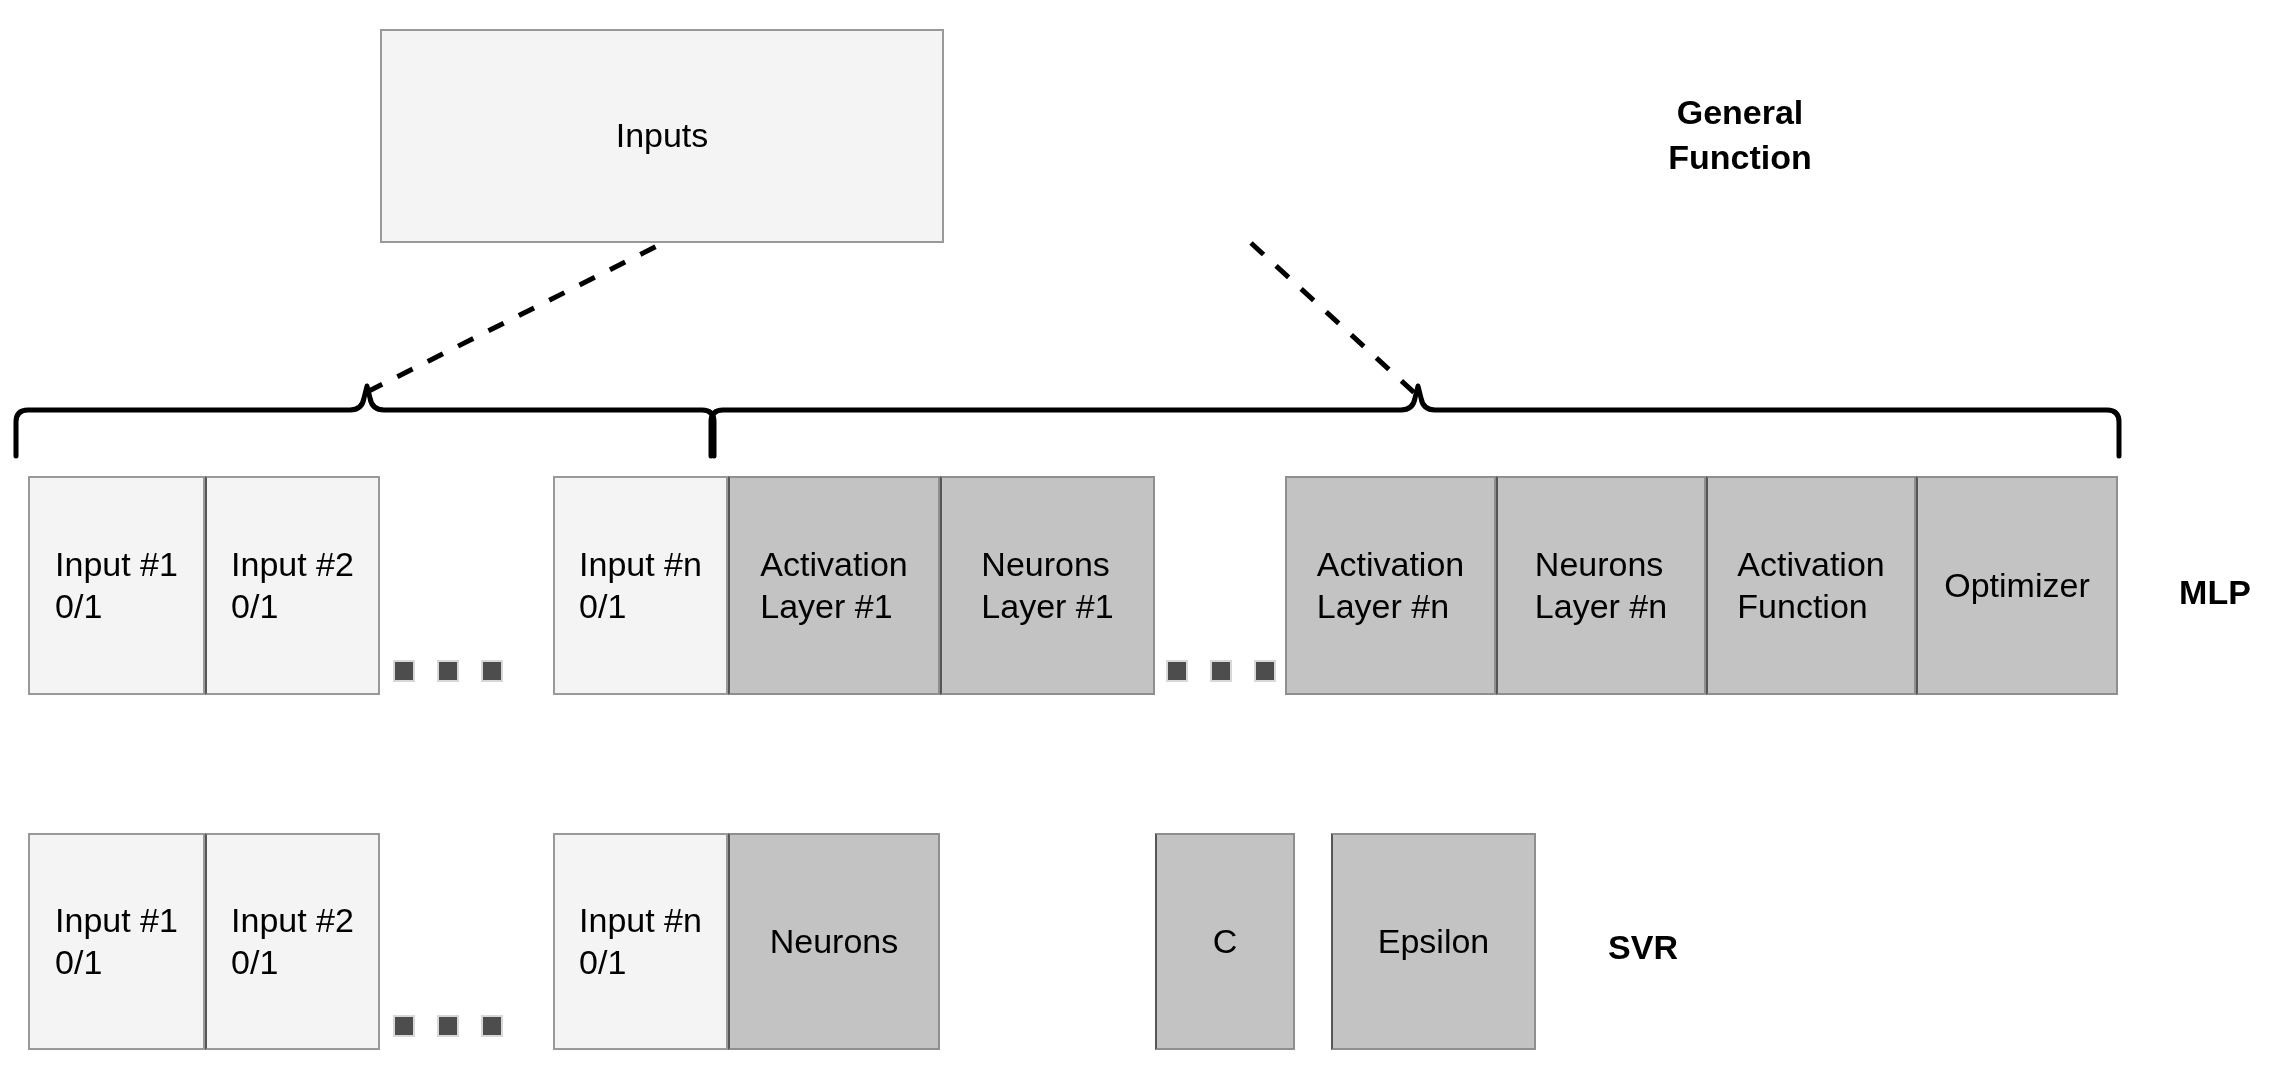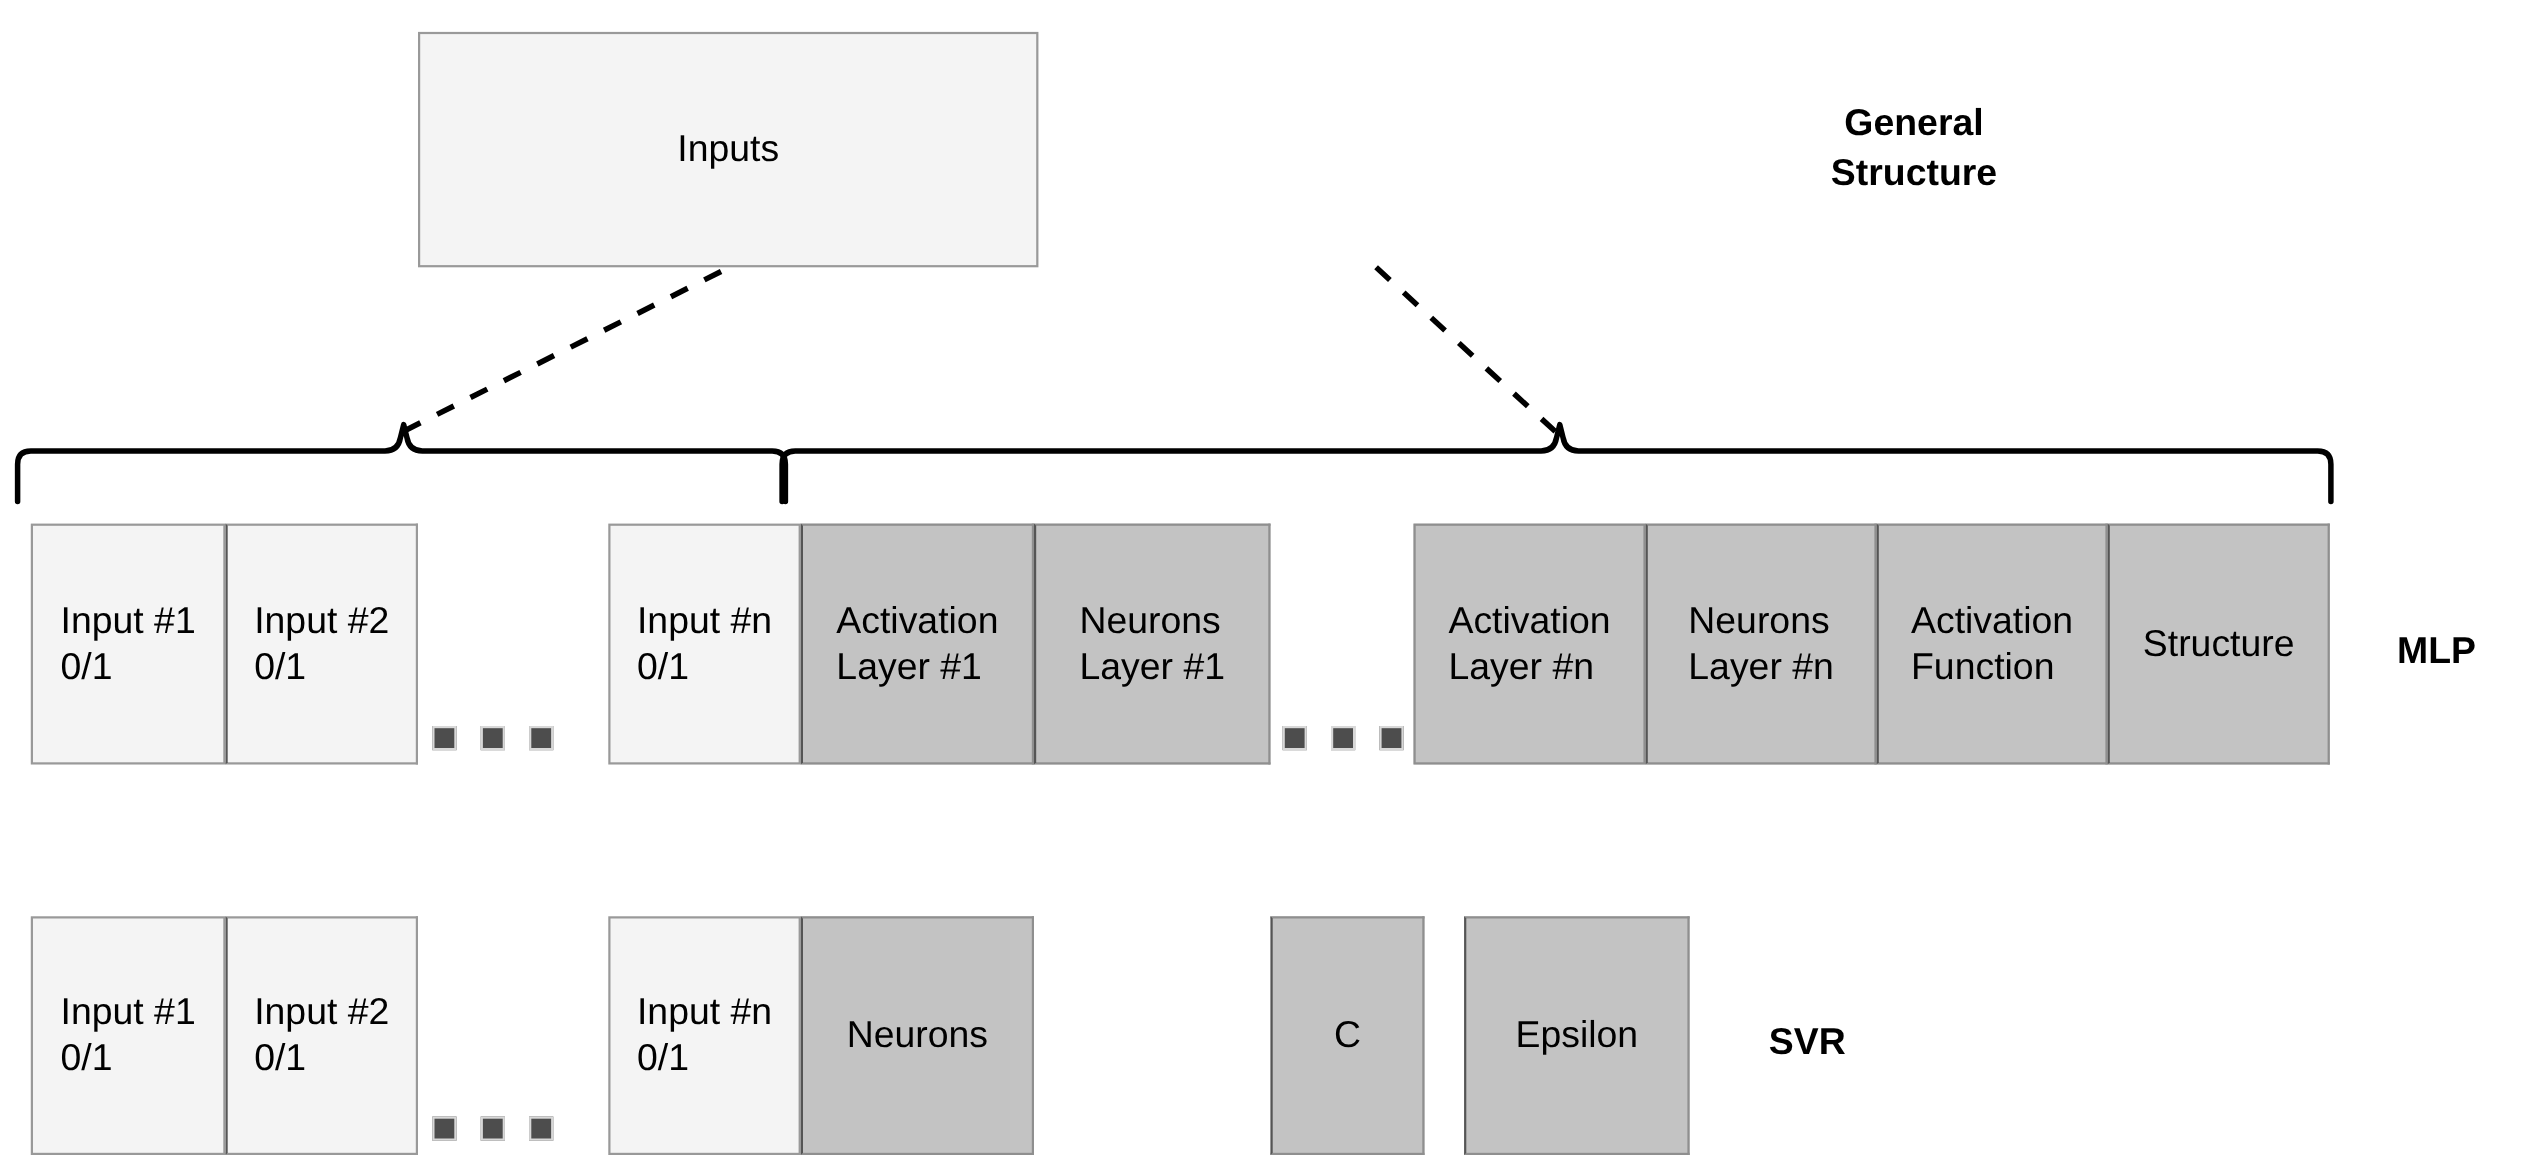--- a/index.html
+++ b/index.html
@@ -64,21 +64,21 @@
 </style>
 </head>
 <body>
 
 <div id="canvas">
 
   <div class="box light" style="left:380px; top:29px; width:564px; height:214px;">Inputs</div>
 
 
   <div class="side-label" style="left:1620px; top:90px; width:240px;">General
-Structure</div>
+Function</div>
 
   <svg class="dash-svg" style="left:0px; top:0px; width:2295px; height:1066px;">
     <line x1="367" y1="392" x2="663" y2="243" stroke="#000000" stroke-width="5" stroke-dasharray="17 17"></line>
   </svg>
 
   <svg class="dash-svg" style="left:0px; top:0px; width:2295px; height:1066px;">
     <line x1="1251" y1="243" x2="1418" y2="396" stroke="#000000" stroke-width="5" stroke-dasharray="17 17"></line>
   </svg>
 
   <svg class="brace-svg" style="left:10px; top:380px; width:710px; height:80px;" viewBox="0 0 710 80">
@@ -114,21 +114,21 @@
     <span class="dot"></span>
     <span class="dot"></span>
   </div>
 
   <div class="box dark" style="left:1285px; top:476px; width:211px; height:219px;">Activation
 Layer #n</div>
   <div class="box dark inner-left" style="left:1496px; top:476px; width:210px; height:219px;">Neurons
 Layer #n</div>
   <div class="box dark inner-left" style="left:1706px; top:476px; width:210px; height:219px;">Activation
 Function</div>
-  <div class="box dark inner-left" style="left:1916px; top:476px; width:202px; height:219px;">Structure</div>
+  <div class="box dark inner-left" style="left:1916px; top:476px; width:202px; height:219px;">Optimizer</div>
 
   <div class="side-label" style="left:2140px; top:570px; width:150px;">MLP</div>
 
   <div class="box light" style="left:28px; top:833px; width:177px; height:217px;">Input #1
 0/1</div>
   <div class="box light inner-left" style="left:205px; top:833px; width:175px; height:217px;">Input #2
 0/1</div>
 
   <div class="dots" style="left:393px; top:1015px;">
     <span class="dot"></span>

